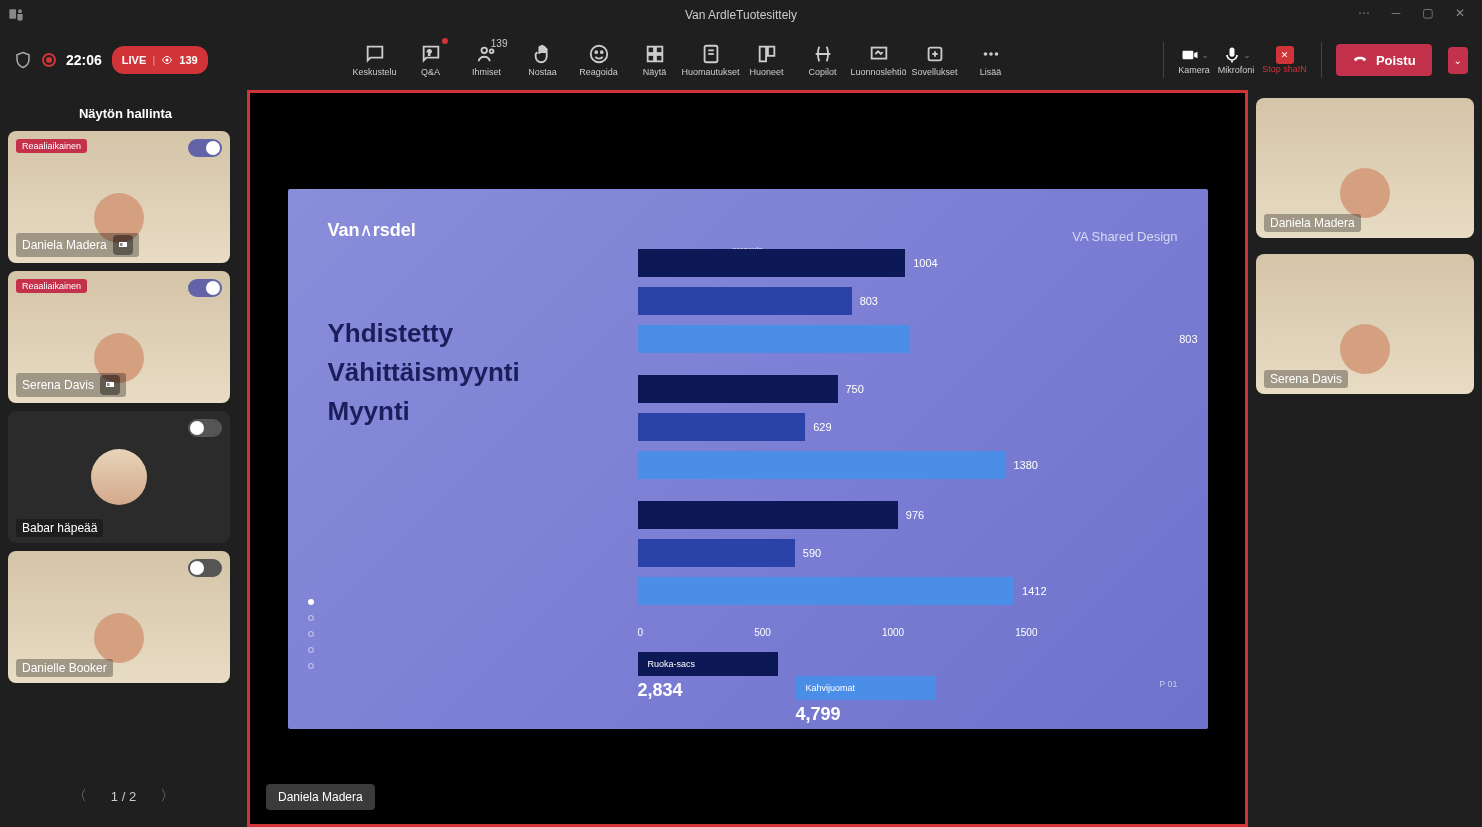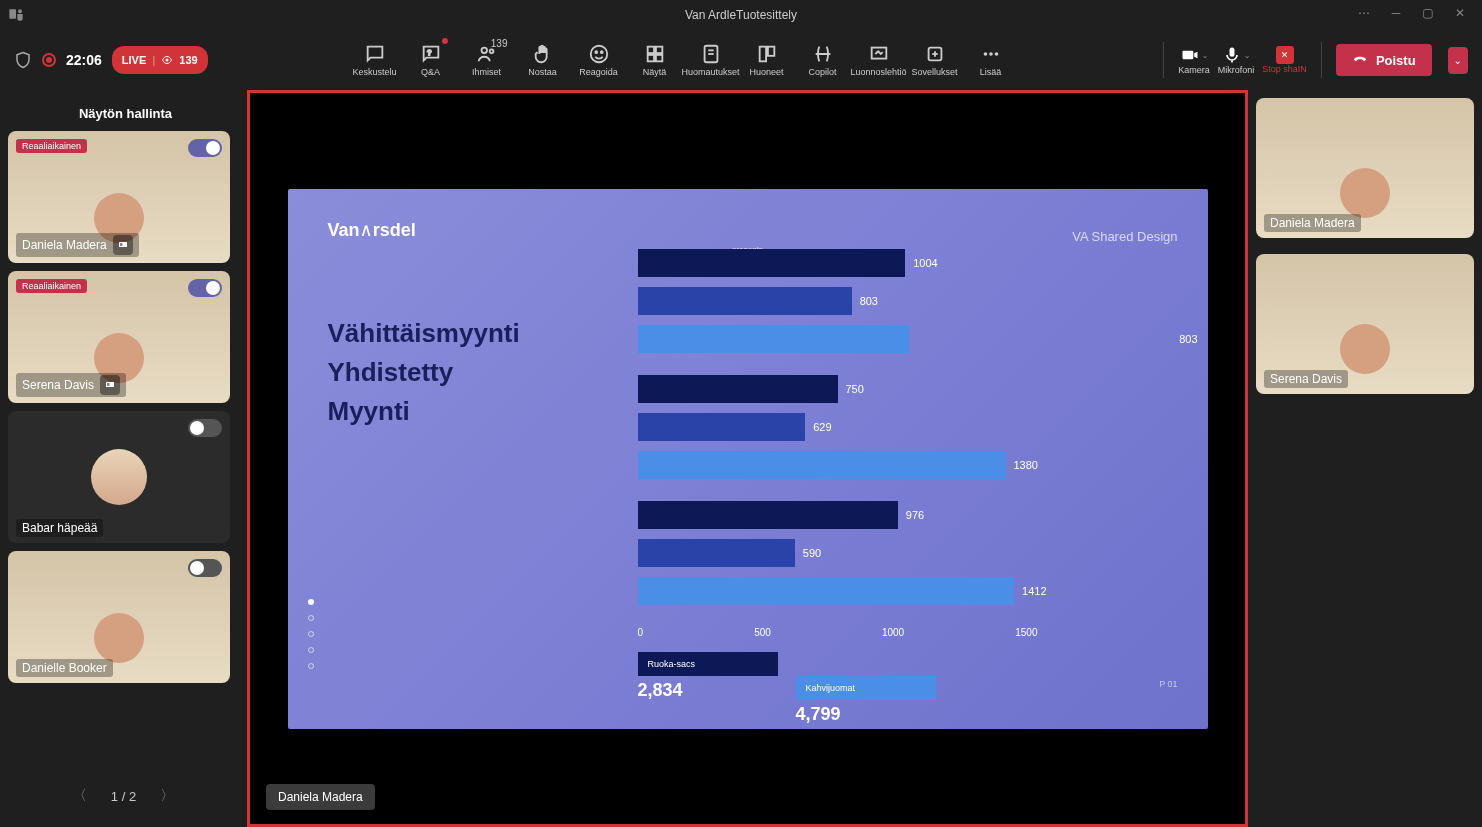--- a/index.html
+++ b/index.html
@@ -318,22 +318,22 @@
 
   <div class="stage-wrap">
     <div class="stage">
       <div class="slide">
         <div class="slide-watermark">VA Shared Design</div>
         <div class="slide-logo">
           <span>Van<span style="font-weight:400">∧</span>rsdel</span>
           <span class="presents">presents</span>
         </div>
         <div class="slide-title" id="slide-title">
+            <div>Yhdistetty</div>
             <div>Vähittäismyynti</div>
-            <div>Yhdistetty</div>
             <div>Myynti</div>
           </div>
         <div class="chart-area" id="chart-area">
             <div class="bar-group">
               <div class="bar-row">
                 <div class="bar dark" style="width:267.73333333333335px"></div>
                 <span class="bar-label" style="">1004</span>
               </div>
               <div class="bar-row">
                 <div class="bar mid" style="width:214.13333333333333px"></div>

